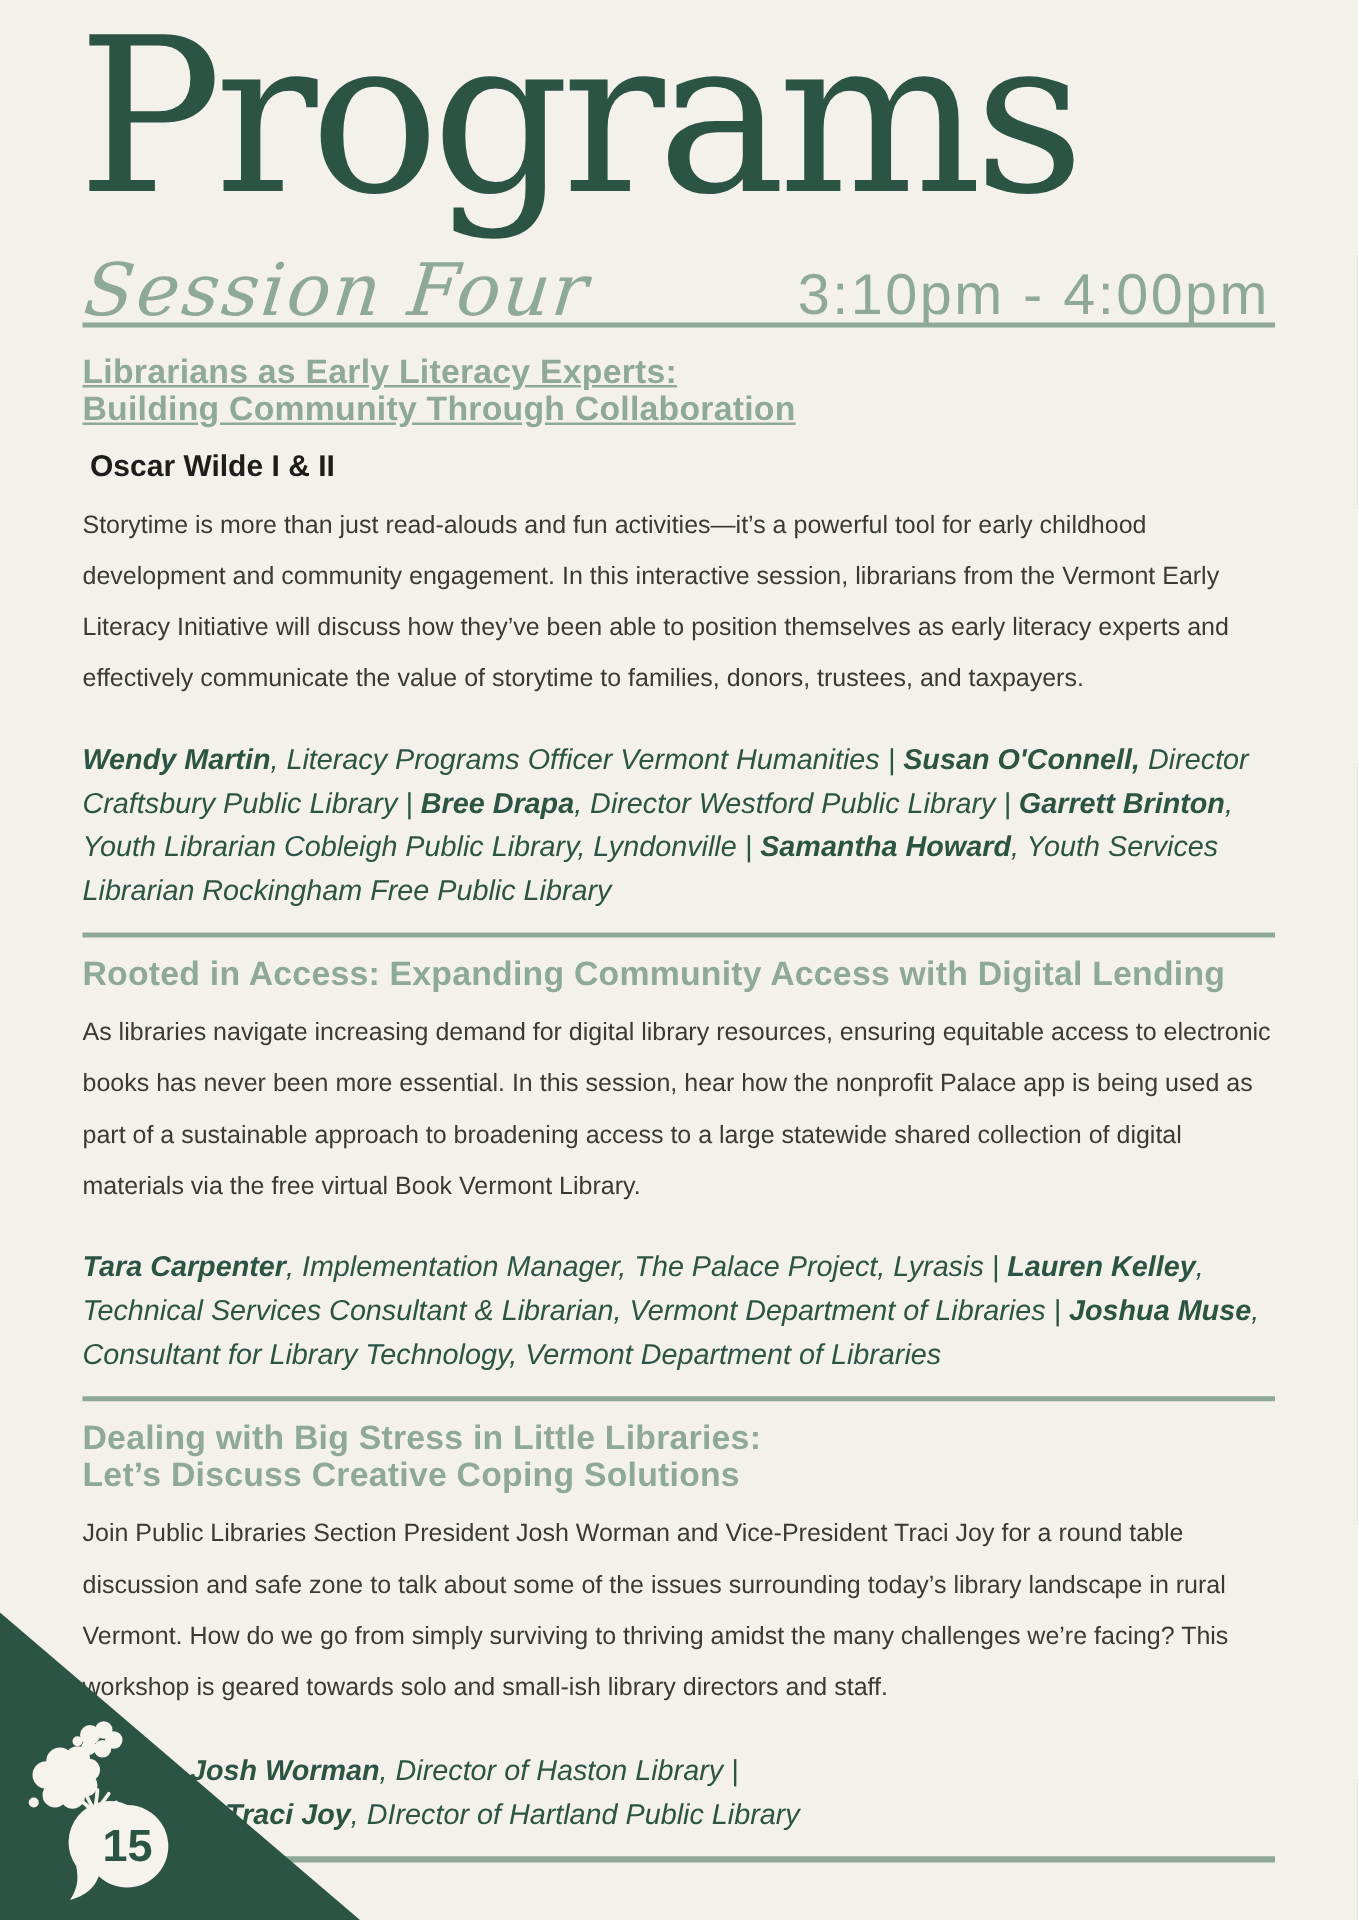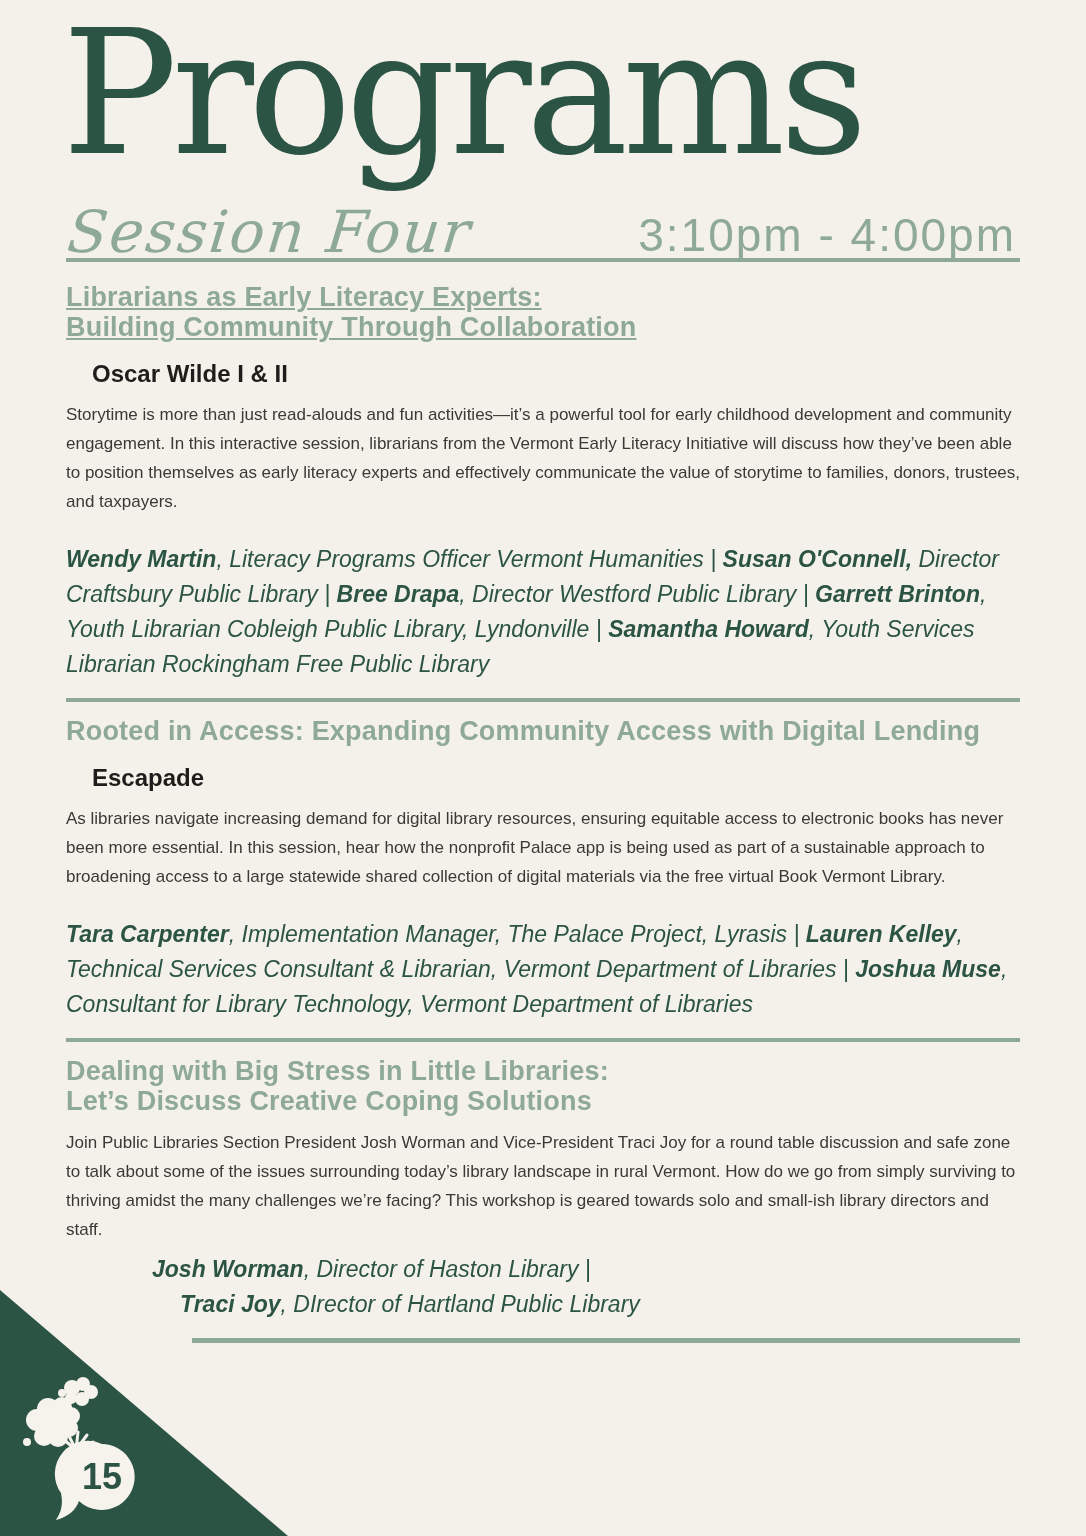--- a/index.html
+++ b/index.html
@@ -65,39 +65,38 @@
     letter-spacing:.2px;
   }
   .session-1 .session-title{margin-top:20px;text-decoration:underline;}
   .location{
     margin-top:18px;
     padding-left:6px;
     color:#1e1d1b;
     font-weight:700;
     font-size:24px;
     line-height:28px;
-    margin-left:20px;
   }
   .description{
     margin-top:12px;
     max-width:970px;
     color:var(--text);
-    font-size:17px;
-    line-height:29px;
+    font-size:20px;
+    line-height:41px;
   }
   .presenters{
     margin-top:26px;
     max-width:960px;
     color:var(--dark-green);
     font-style:italic;
     font-size:23px;
     line-height:35px;
   }
   .presenters strong{font-weight:700;}
-  .presenters.stacked{padding-left:86px;margin-top:8px;}
+  .presenters.stacked{padding-left:86px;margin-top:28px;}
   .presenters.stacked .pline{display:block;}
   .presenters.stacked .pline:nth-child(2){padding-left:28px;}
   .divider{
     height:4px;
     background:var(--sage);
     margin:14px 0;
   }
   .divider.mid{margin:16px 0 14px 0;}
   .footer-divider{
     height:5px;
@@ -134,21 +133,20 @@
       <h2 class="session-title">Librarians as Early Literacy Experts:<br>Building Community Through Collaboration</h2>
       <div class="location">Oscar Wilde I &amp; II</div>
       <p class="description">Storytime is more than just read-alouds and fun activities—it’s a powerful tool for early childhood development and community engagement. In this interactive session, librarians from the Vermont Early Literacy Initiative will discuss how they’ve been able to position themselves as early literacy experts and effectively communicate the value of storytime to families, donors, trustees, and taxpayers.</p>
       <p class="presenters"><strong>Wendy Martin</strong>, Literacy Programs Officer Vermont Humanities | <strong>Susan O'Connell,</strong> Director Craftsbury Public Library | <strong>Bree Drapa</strong>, Director Westford Public Library | <strong>Garrett Brinton</strong>, Youth Librarian Cobleigh Public Library, Lyndonville | <strong>Samantha Howard</strong>, Youth Services Librarian Rockingham Free Public Library</p>
     </section>
 
     <div class="divider mid"></div>
 
     <section class="session-2">
       <h2 class="session-title">Rooted in Access: Expanding Community Access with Digital Lending</h2>
-      <div class="location">Escapade</div>
       <p class="description">As libraries navigate increasing demand for digital library resources, ensuring equitable access to electronic books has never been more essential. In this session, hear how the nonprofit Palace app is being used as part of a sustainable approach to broadening access to a large statewide shared collection of digital materials via the free virtual Book Vermont Library.</p>
       <p class="presenters"><strong>Tara Carpenter</strong>, Implementation Manager, The Palace Project, Lyrasis | <strong>Lauren Kelley</strong>, Technical Services Consultant &amp; Librarian, Vermont Department of Libraries | <strong>Joshua Muse</strong>, Consultant for Library Technology, Vermont Department of Libraries</p>
     </section>
 
     <div class="divider mid"></div>
 
     <section class="session-3">
       <h2 class="session-title">Dealing with Big Stress in Little Libraries:<br>Let’s Discuss Creative Coping Solutions</h2>
       <p class="description">Join Public Libraries Section President Josh Worman and Vice-President Traci Joy for a round table discussion and safe zone to talk about some of the issues surrounding today’s library landscape in rural Vermont. How do we go from simply surviving to thriving amidst the many challenges we’re facing? This workshop is geared towards solo and small-ish library directors and staff.</p>
       <p class="presenters stacked">

